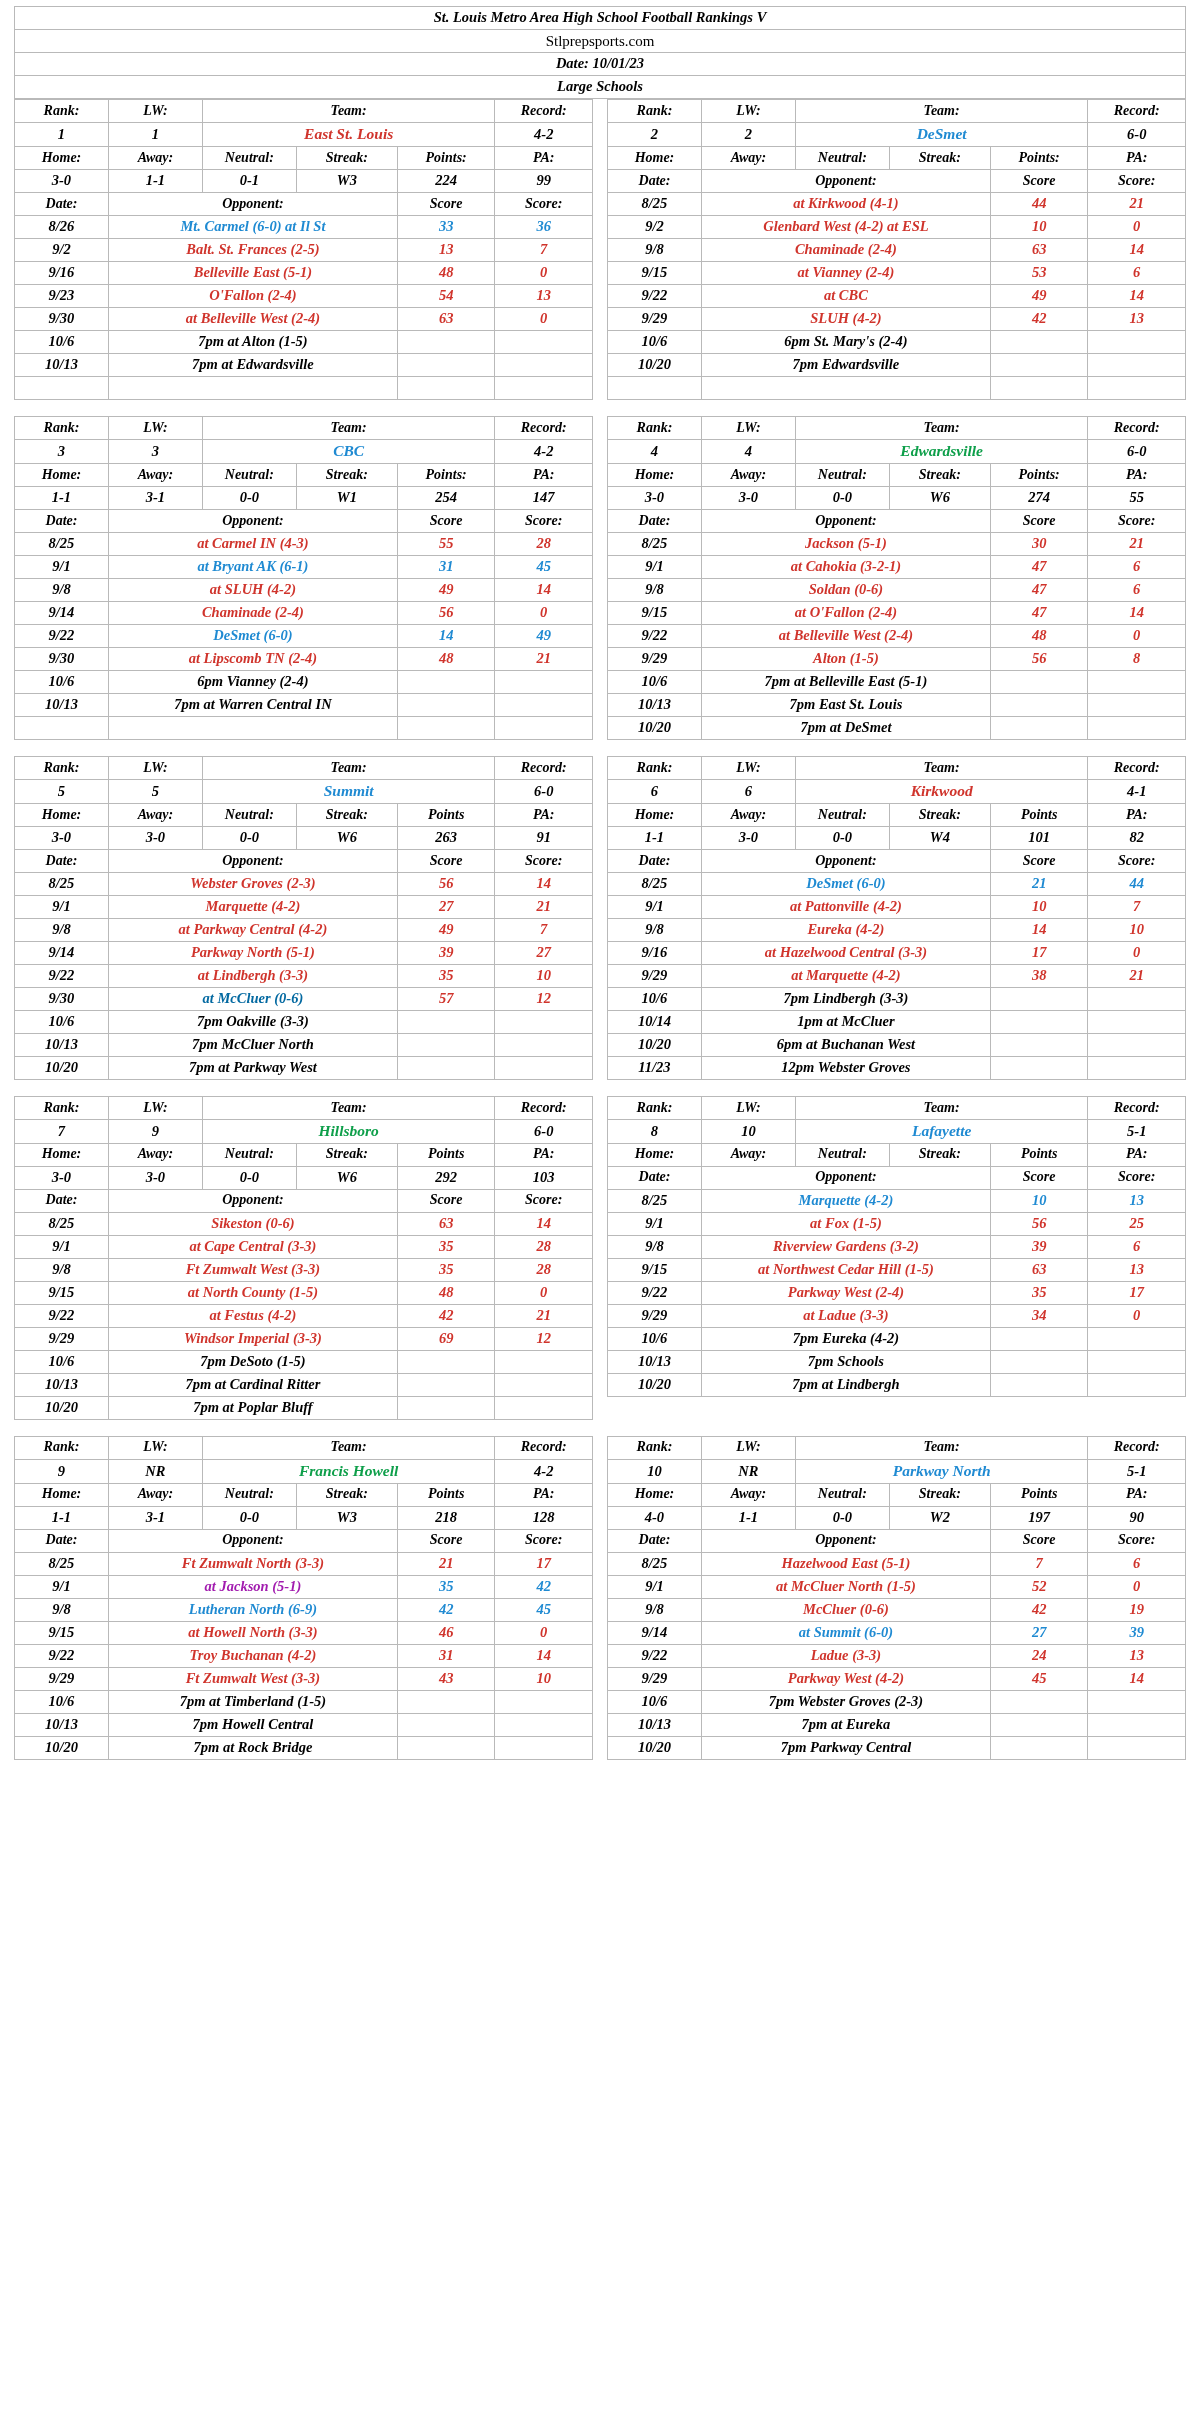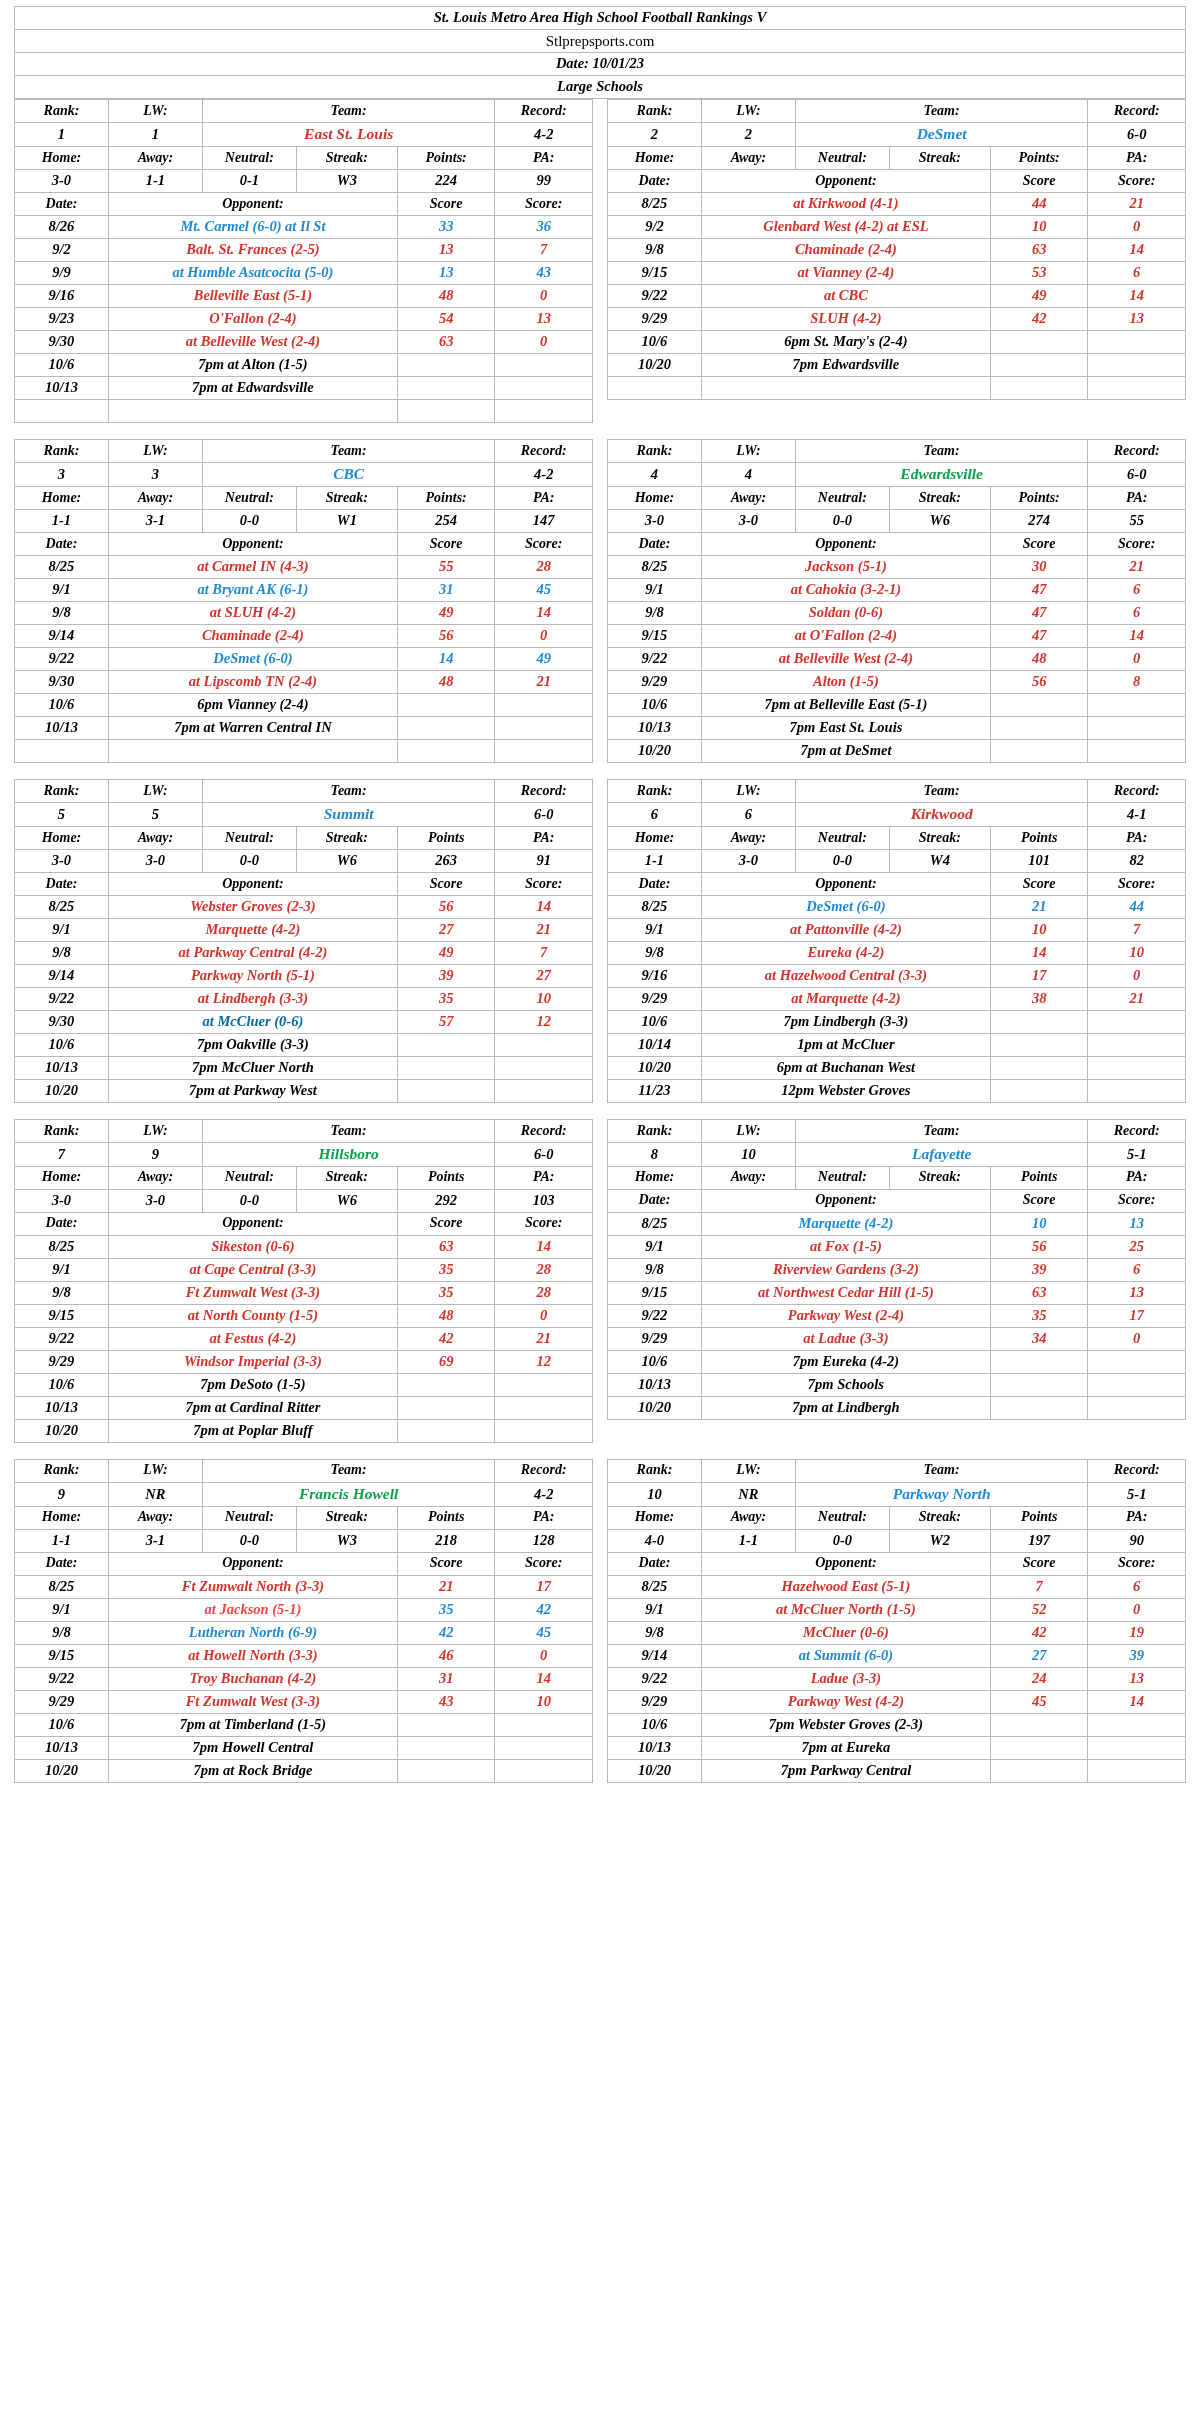--- a/index.html
+++ b/index.html
@@ -180,26 +180,20 @@
                     <td class="sc" style="color:#1f8ad2">33</td>
                     <td class="sc" style="color:#1f8ad2">36</td>
                   </tr>
                   <tr>
                     <td class="date">9/2</td>
                     <td class="opp" colspan="3" style="color:#d0342c">Balt. St. Frances (2-5)</td>
                     <td class="sc" style="color:#d0342c">13</td>
                     <td class="sc" style="color:#d0342c">7</td>
                   </tr>
                   <tr>
-                    <td class="date">9/9</td>
-                    <td class="opp" colspan="3" style="color:#1f8ad2">at Humble Asatcocita (5-0)</td>
-                    <td class="sc" style="color:#1f8ad2">13</td>
-                    <td class="sc" style="color:#1f8ad2">43</td>
-                  </tr>
-                  <tr>
                     <td class="date">9/16</td>
                     <td class="opp" colspan="3" style="color:#d0342c">Belleville East (5-1)</td>
                     <td class="sc" style="color:#d0342c">48</td>
                     <td class="sc" style="color:#d0342c">0</td>
                   </tr>
                   <tr>
                     <td class="date">9/23</td>
                     <td class="opp" colspan="3" style="color:#d0342c">O'Fallon (2-4)</td>
                     <td class="sc" style="color:#d0342c">54</td>
                     <td class="sc" style="color:#d0342c">13</td>
@@ -1007,21 +1001,21 @@
                     <td class="lbl">Score:</td>
                   </tr>
                   <tr>
                     <td class="date">8/25</td>
                     <td class="opp" colspan="3" style="color:#d0342c">Ft Zumwalt North (3-3)</td>
                     <td class="sc" style="color:#d0342c">21</td>
                     <td class="sc" style="color:#d0342c">17</td>
                   </tr>
                   <tr>
                     <td class="date">9/1</td>
-                    <td class="opp" colspan="3" style="color:#ef4444">at Jackson (5-1)</td>
+                    <td class="opp" colspan="3" style="color:#a21caf">at Jackson (5-1)</td>
                     <td class="sc" style="color:#1f8ad2">35</td>
                     <td class="sc" style="color:#1f8ad2">42</td>
                   </tr>
                   <tr>
                     <td class="date">9/8</td>
                     <td class="opp" colspan="3" style="color:#1f8ad2">Lutheran North (6-9)</td>
                     <td class="sc" style="color:#1f8ad2">42</td>
                     <td class="sc" style="color:#1f8ad2">45</td>
                   </tr>
                   <tr>

